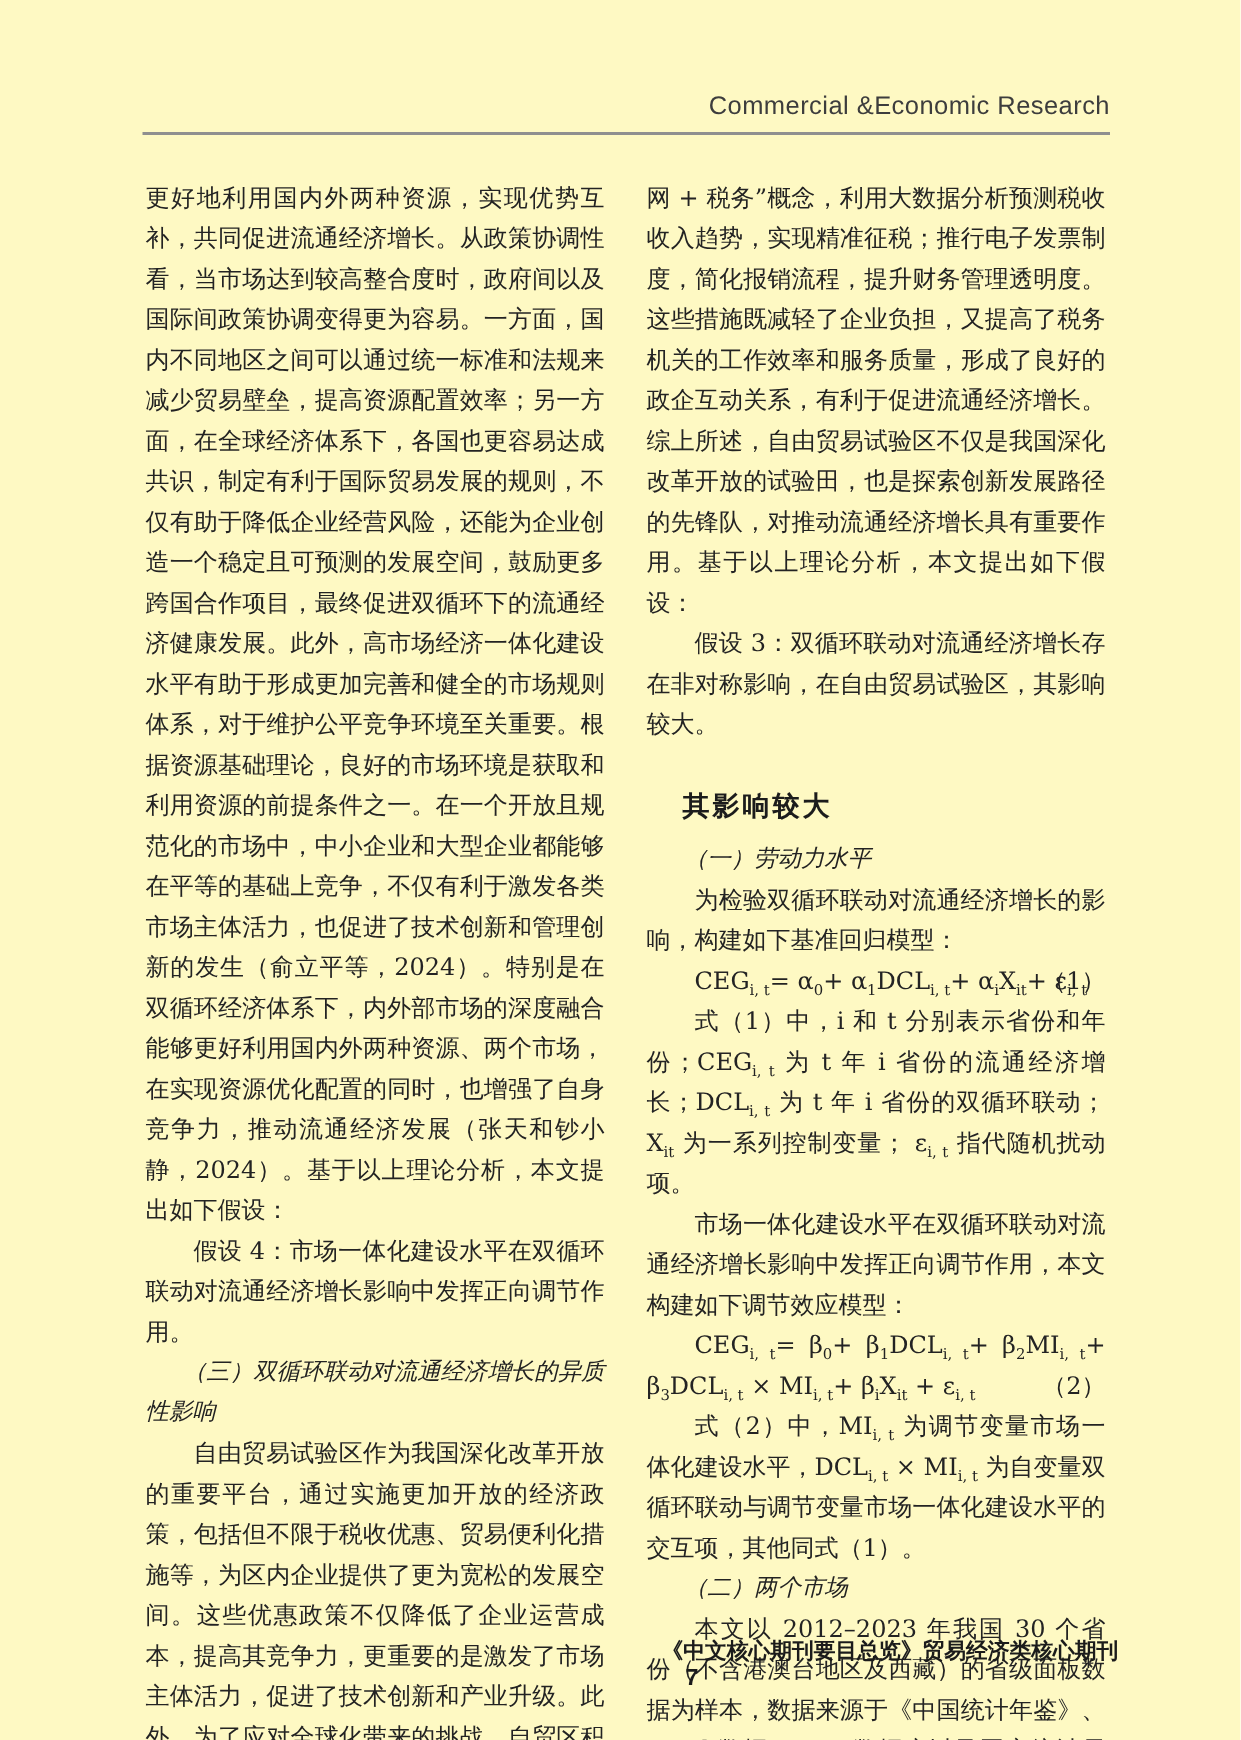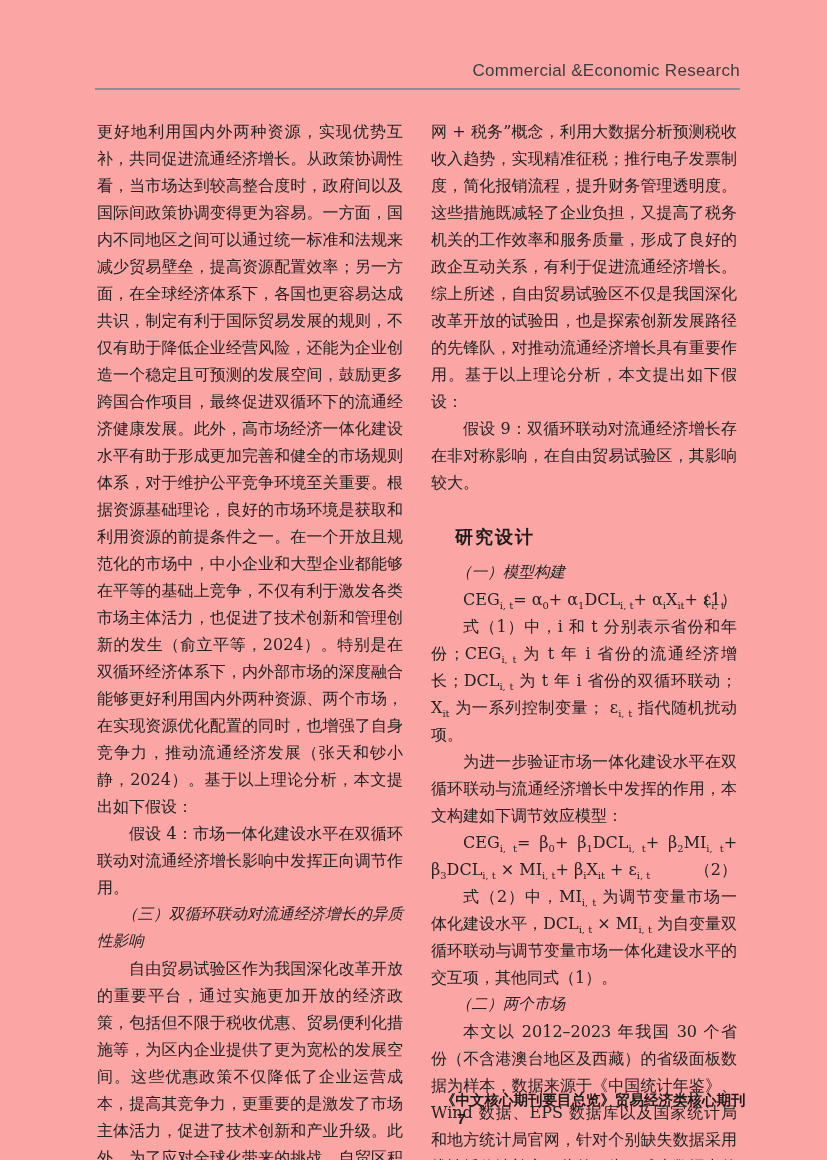--- a/index.html
+++ b/index.html
@@ -1,16 +1,16 @@
 <!DOCTYPE html>
 <html><head>
 <meta charset="utf-8">
 <style>
   html,body{margin:0;padding:0;background:#ffffff;}
-  .page{position:relative;width:827px;height:1160px;background:#fca5a5;overflow:hidden;
+  .page{position:relative;width:827px;height:1160px;background:#fef9c3;overflow:hidden;
         font-family:"DejaVu Serif","Liberation Serif",serif;color:#252525;}
   .journal-title{position:absolute;top:61px;right:87px;
         font-family:"Liberation Sans",sans-serif;font-size:17px;color:#3d3d3d;letter-spacing:.3px;}
   .header-rule{position:absolute;top:88px;left:95px;width:645px;height:2px;background:#8f8f8f;}
   .col{position:absolute;top:118px;width:306px;font-size:16px;line-height:27px;
         text-align:justify;text-justify:inter-ideograph;color:#232323;}
   .col-left{left:97px;}
   .col-right{left:431px;}
   .para{text-indent:2em;}
   .noindent{text-indent:0;}
@@ -31,26 +31,27 @@
   <div class="journal-title">Commercial &amp;Economic Research</div>
   <div class="header-rule"></div>
   <div class="col col-left" id="col-left">
       <div class="para noindent">更好地利用国内外两种资源，实现优势互补，共同促进流通经济增长。从政策协调性看，当市场达到较高整合度时，政府间以及国际间政策协调变得更为容易。一方面，国内不同地区之间可以通过统一标准和法规来减少贸易壁垒，提高资源配置效率；另一方面，在全球经济体系下，各国也更容易达成共识，制定有利于国际贸易发展的规则，不仅有助于降低企业经营风险，还能为企业创造一个稳定且可预测的发展空间，鼓励更多跨国合作项目，最终促进双循环下的流通经济健康发展。此外，高市场经济一体化建设水平有助于形成更加完善和健全的市场规则体系，对于维护公平竞争环境至关重要。根据资源基础理论，良好的市场环境是获取和利用资源的前提条件之一。在一个开放且规范化的市场中，中小企业和大型企业都能够在平等的基础上竞争，不仅有利于激发各类市场主体活力，也促进了技术创新和管理创新的发生（俞立平等，2024）。特别是在双循环经济体系下，内外部市场的深度融合能够更好利用国内外两种资源、两个市场，在实现资源优化配置的同时，也增强了自身竞争力，推动流通经济发展（张天和钞小静，2024）。基于以上理论分析，本文提出如下假设：</div>
       <div class="para">假设 4：市场一体化建设水平在双循环联动对流通经济增长影响中发挥正向调节作用。</div>
       <div class="subhead">（三）双循环联动对流通经济增长的异质性影响</div>
       <div class="para">自由贸易试验区作为我国深化改革开放的重要平台，通过实施更加开放的经济政策，包括但不限于税收优惠、贸易便利化措施等，为区内企业提供了更为宽松的发展空间。这些优惠政策不仅降低了企业运营成本，提高其竞争力，更重要的是激发了市场主体活力，促进了技术创新和产业升级。此外，为了应对全球化带来的挑战，自贸区积极促进国际交流合作，组织流通企业参加各类展会论坛，搭建跨国合作桥梁，帮助它们更好融入全球价值链体系。由此，在一定程度上加速了资本、技术、人才等要素的自由流动，为构建国内大循环为主体、国内国际双循环相互促进的新发展格局奠定了坚实基础（岳文等，2024）。</div>
     </div>
   <div class="col col-right" id="col-right">
       <div class="para noindent">网 + 税务”概念，利用大数据分析预测税收收入趋势，实现精准征税；推行电子发票制度，简化报销流程，提升财务管理透明度。这些措施既减轻了企业负担，又提高了税务机关的工作效率和服务质量，形成了良好的政企互动关系，有利于促进流通经济增长。综上所述，自由贸易试验区不仅是我国深化改革开放的试验田，也是探索创新发展路径的先锋队，对推动流通经济增长具有重要作用。基于以上理论分析，本文提出如下假设：</div>
-      <div class="para">假设 9：双循环联动对流通经济增长存在非对称影响，在自由贸易试验区，其影响较大。</div>
-      <div class="section-heading">研究设计</div>
-      <div class="subhead">（一）模型构建</div>
+      <div class="para">假设 3：双循环联动对流通经济增长存在非对称影响，在自由贸易试验区，其影响较大。</div>
+      <div class="section-heading">其影响较大</div>
+      <div class="subhead">（一）劳动力水平</div>
+      <div class="para">为检验双循环联动对流通经济增长的影响，构建如下基准回归模型：</div>
       <div class="formula"><span class="f-body">CEG<sub>i, t</sub>= α<sub>0</sub>+ α<sub>1</sub>DCL<sub>i, t</sub>+ α<sub>i</sub>X<sub>it</sub>+ ε<sub>i, t</sub></span><span class="f-num">（1）</span></div>
       <div class="para">式（1）中，i 和 t 分别表示省份和年份；CEG<sub>i, t</sub> 为 t 年 i 省份的流通经济增长；DCL<sub>i, t</sub> 为 t 年 i 省份的双循环联动；X<sub>it</sub> 为一系列控制变量； ε<sub>i, t</sub> 指代随机扰动项。</div>
-      <div class="para">为进一步验证市场一体化建设水平在双循环联动与流通经济增长中发挥的作用，本文构建如下调节效应模型：</div>
+      <div class="para">市场一体化建设水平在双循环联动对流通经济增长影响中发挥正向调节作用，本文构建如下调节效应模型：</div>
       <div class="formula"><span class="f-body">CEG<sub>i, t</sub>= β<sub>0</sub>+ β<sub>1</sub>DCL<sub>i, t</sub>+ β<sub>2</sub>MI<sub>i, t</sub>+ β<sub>3</sub>DCL<sub>i, t</sub> × MI<sub>i, t</sub>+ β<sub>i</sub>X<sub>it</sub> + ε<sub>i, t</sub></span><span class="f-num">（2）</span></div>
       <div class="para">式（2）中，MI<sub>i, t</sub> 为调节变量市场一体化建设水平，DCL<sub>i, t</sub> × MI<sub>i, t</sub> 为自变量双循环联动与调节变量市场一体化建设水平的交互项，其他同式（1）。</div>
       <div class="subhead">（二）两个市场</div>
       <div class="para">本文以 2012–2023 年我国 30 个省份（不含港澳台地区及西藏）的省级面板数据为样本，数据来源于《中国统计年鉴》、Wind 数据、EPS 数据库以及国家统计局和地方统计局官网，针对个别缺失数据采用线性插值法补齐。此外，为了减少数据中的异方差性，使残差的方差更加稳定，从而提高模型的稳健性和预测准确性，本文对城镇化率、劳动力水平、地区经济发展水平、产业结构升级、政府干预程度等变量进行取对数处理后纳入计量模型中。</div>
     </div>
   <div class="footer">
     <span>《中文核心期刊要目总览》贸易经济类核心期刊</span><span class="pagenum">7</span>
   </div>
 </div>
 

